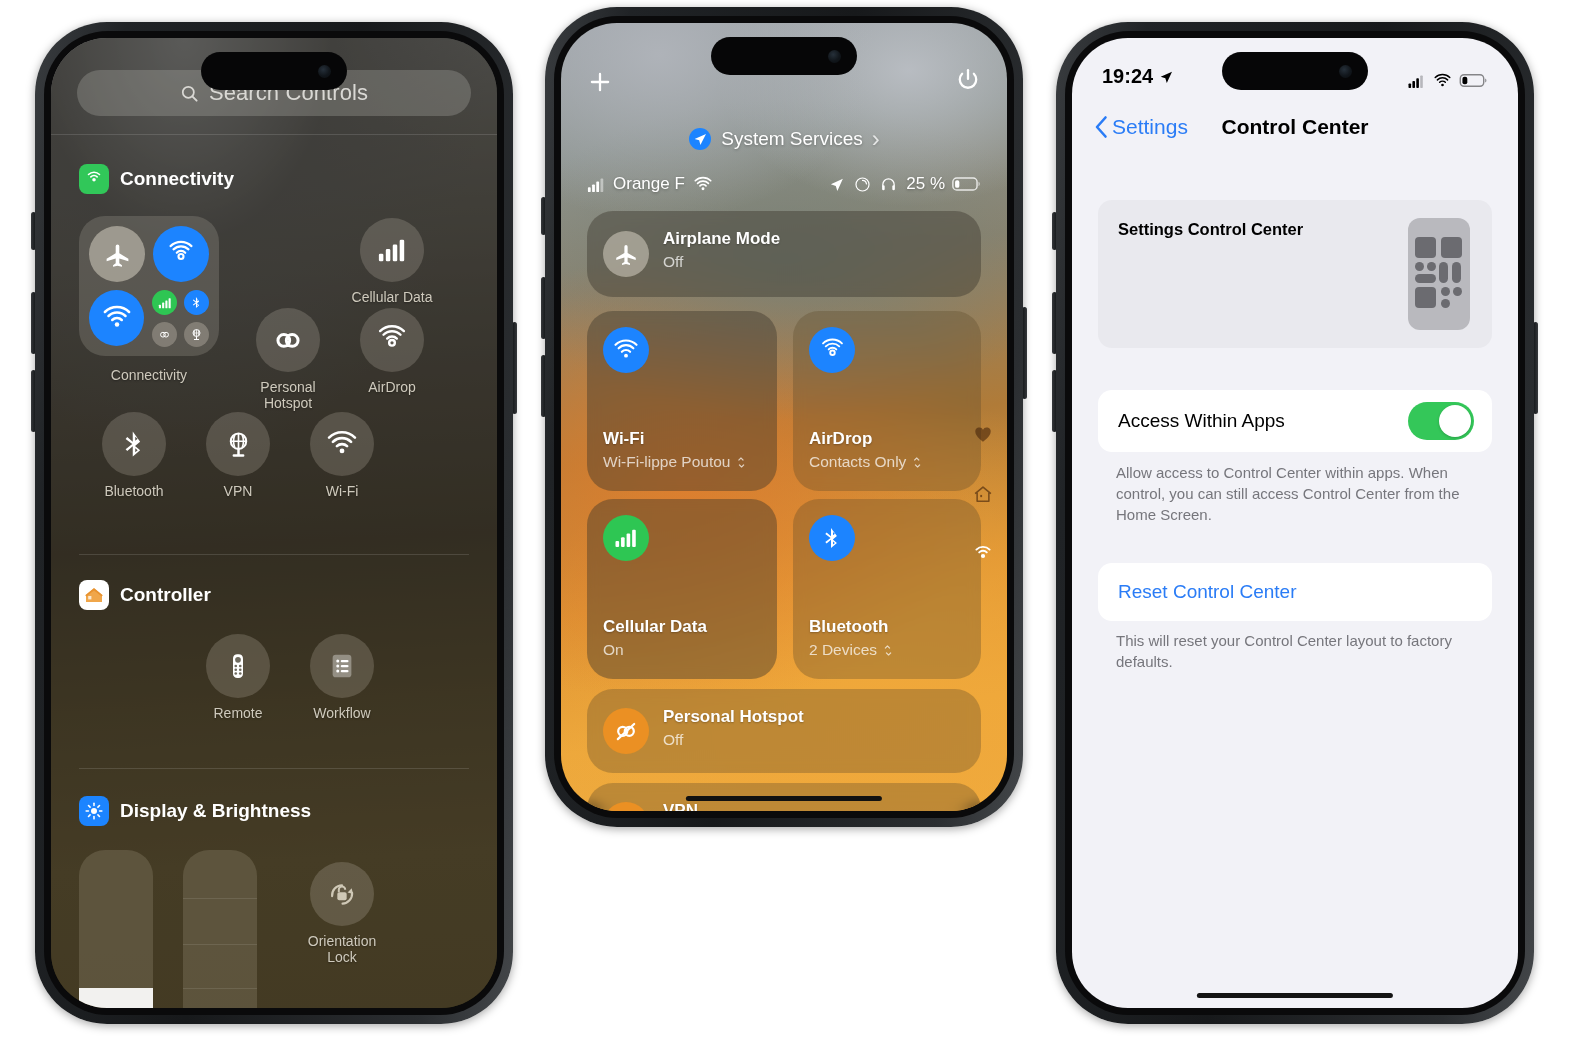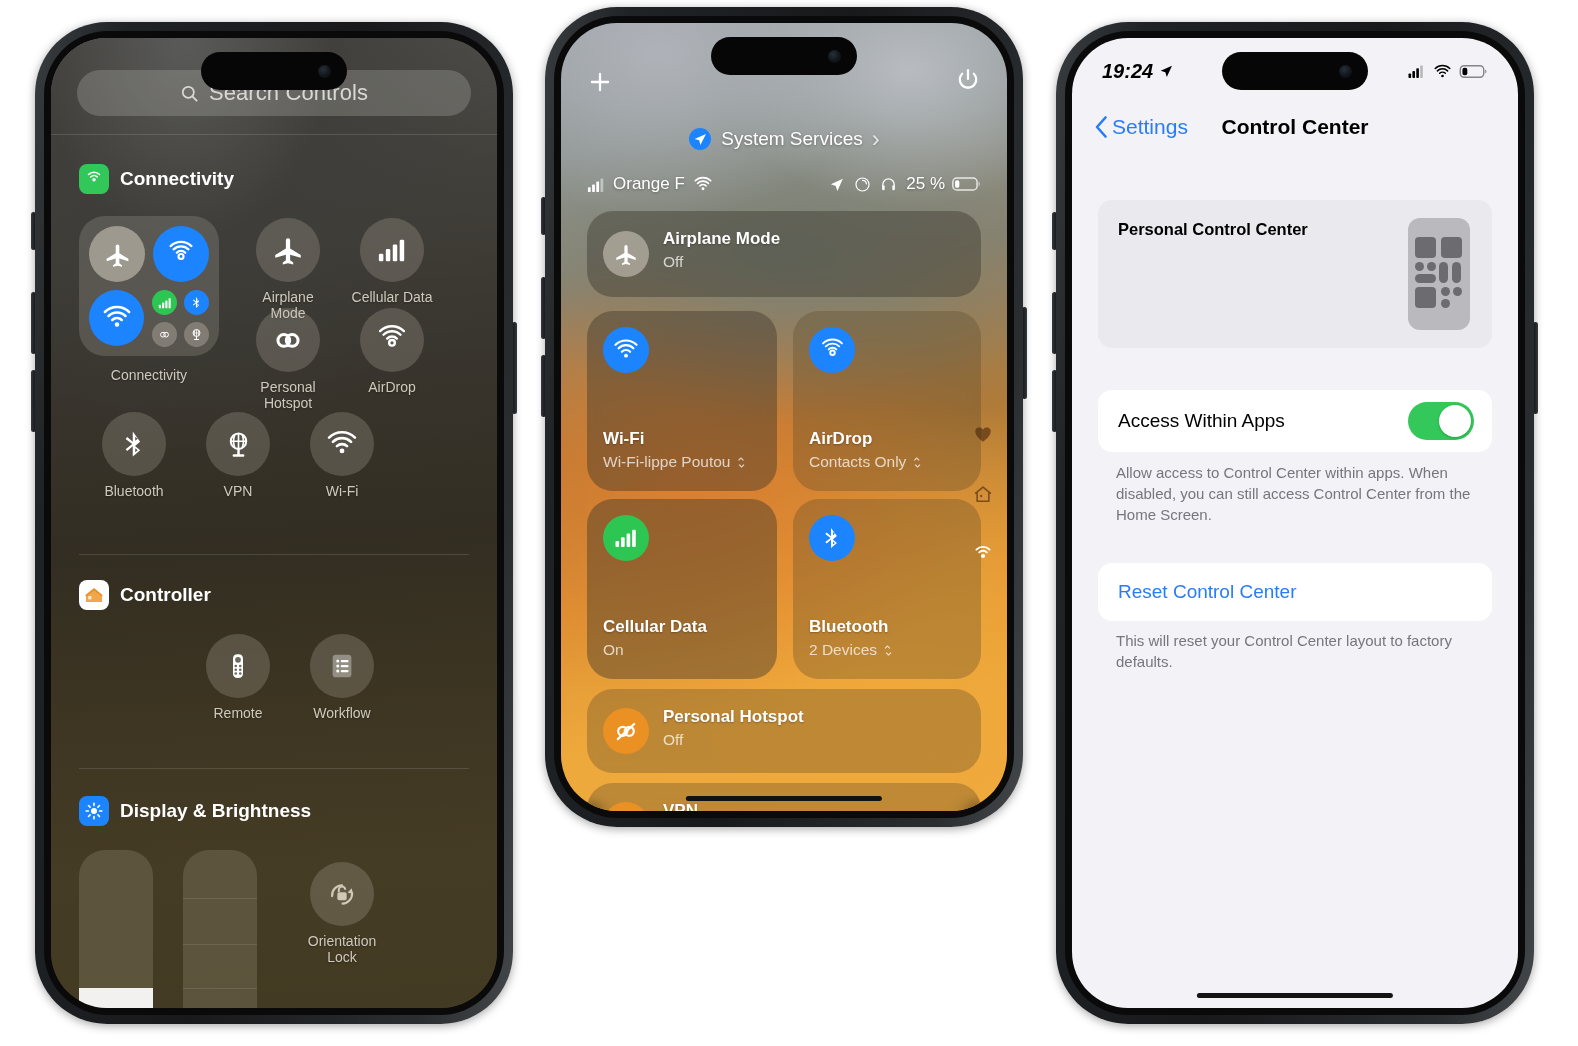--- a/index.html
+++ b/index.html
@@ -145,22 +145,22 @@
   .tile .t-ico { position: absolute; }
   .tile .t-name { position: absolute; color: #fff; font-size: 17px; font-weight: 600; text-shadow: 0 1px 2px rgba(0,0,0,.28); }
   .tile .t-sub  { position: absolute; color: rgba(255,255,255,.72); font-size: 15.5px; display: flex; align-items: center; gap: 5px; }
   .pgdots { position: absolute; right: 12px; display: flex; flex-direction: column; gap: 34px; align-items: center; }
 
   
   #p3 { left: 1056px; top: 22px; width: 478px; height: 1002px; }
   .set-bg { position: absolute; inset: 0; background: #f2f2f7; }
   .statusbar {
     position: absolute; top: 16px; left: 0; right: 0; height: 34px;
-    display: flex; align-items: center; justify-content: space-between;
-    padding: 0 30px; color: #000; font-style: italic;
+    display: flex; align-items: flex-end; justify-content: space-between;
+    padding: 0 30px; color: #000;
   }
   .sb-time { font-size: 20px; font-weight: 700; display: flex; align-items: center; gap: 5px; }
   .sb-right { display: flex; align-items: center; gap: 7px; }
   .navbar {
     position: absolute; top: 62px; left: 0; right: 0; height: 54px;
     display: flex; align-items: center;
   }
   .nav-back { position: absolute; left: 22px; display: flex; align-items: center; gap: 4px; color: #2a7cf6; font-size: 21px; }
   .nav-title { position: absolute; left: 0; right: 0; text-align: center; font-size: 21px; font-weight: 700; color: #000; }
   .card {
@@ -270,28 +270,20 @@
                   </svg>
               </span>
             </span>
           </span>
         </div>
       </div>
       <div class="ctl" style="top:322px;left:28px;width:140px">
         <div class="lbl">Connectivity</div>
       </div>
 
-      <div class="ctl" style="top:180px;left:192px;width:90px">
-        <div class="circ">
-          <svg width="34" height="34" viewBox="0 0 24 24">
-              <path d="M21 15.5 13.5 11V5.2a1.5 1.5 0 0 0-3 0V11L3 15.5v2l7.5-2.2v4l-2.2 1.5v1.4L12 21.3l3.7.9v-1.4L13.5 19.3v-4L21 17.5z" fill="#fff"></path>
-            </svg>
-        </div>
-        <div class="lbl">Airplane<br>Mode</div>
-      </div>
 
       <div class="ctl" style="top:180px;left:296px;width:90px">
         <div class="circ">
           <svg width="30" height="30" viewBox="0 0 16 16">
               <rect x="1" y="10" width="2.4" height="4" rx=".7" fill="#fff"></rect>
               <rect x="4.7" y="7.5" width="2.4" height="6.5" rx=".7" fill="#fff"></rect>
               <rect x="8.4" y="5" width="2.4" height="9" rx=".7" fill="#fff"></rect>
               <rect x="12.1" y="2.5" width="2.4" height="11.5" rx=".7" fill="#fff"></rect>
             </svg>
         </div>
@@ -713,21 +705,21 @@
             <svg width="14" height="24" viewBox="0 0 14 24">
                 <path d="M11.5 2.5 3 12l8.5 9.5" fill="none" stroke="#2a7cf6" stroke-width="2.6" stroke-linecap="round" stroke-linejoin="round"></path>
               </svg>
           </span>
           <span>Settings</span>
         </span>
         <span class="nav-title">Control Center</span>
       </div>
 
       <div class="card grey" style="top:162px;left:26px;right:26px;height:148px">
-        <div class="card-h" style="position:absolute;top:20px;left:20px">Personal Control Center</div>
+        <div class="card-h" style="position:absolute;top:20px;left:20px">Settings Control Center</div>
         <div class="mini-phone" style="top:18px;right:22px;width:62px;height:112px">
           <div class="blk" style="top:19px;left:7px;width:21px;height:21px"></div>
           <div class="blk" style="top:19px;left:33px;width:21px;height:21px"></div>
           <div class="blk" style="top:44px;left:7px;width:9px;height:9px;border-radius:50%"></div>
           <div class="blk" style="top:44px;left:19px;width:9px;height:9px;border-radius:50%"></div>
           <div class="blk" style="top:44px;left:31px;width:9px;height:21px;border-radius:5px"></div>
           <div class="blk" style="top:44px;left:44px;width:9px;height:21px;border-radius:5px"></div>
           <div class="blk" style="top:56px;left:7px;width:21px;height:9px;border-radius:5px"></div>
           <div class="blk" style="top:69px;left:7px;width:21px;height:21px"></div>
           <div class="blk" style="top:69px;left:33px;width:9px;height:9px;border-radius:50%"></div>
@@ -735,21 +727,21 @@
           <div class="blk" style="top:81px;left:33px;width:9px;height:9px;border-radius:50%"></div>
         </div>
       </div>
 
       <div class="card" style="top:352px;left:26px;right:26px;height:62px">
         <span class="rowlabel" style="top:20px;left:20px">Access Within Apps</span>
         <span class="toggle" style="top:12px;right:18px">
           <span class="knob"></span>
         </span>
       </div>
-      <div class="foot-p" style="top:424px;left:44px;right:32px">Allow access to Control Center within apps. When disabled, you can still access Control Center from the Home Screen.</div>
+      <div class="foot-p" style="top:424px;left:44px;right:32px">Allow access to Control Center within apps. When control, you can still access Control Center from the Home Screen.</div>
 
       <div class="card" style="top:525px;left:26px;right:26px;height:58px">
         <span class="bluelink" style="top:18px;left:20px">Reset Control Center</span>
       </div>
       <div class="foot-p" style="top:592px;left:44px;right:32px">This will reset your Control Center layout to factory defaults.</div>
 
       <div class="home-ind light"></div>
       <div class="notch">
           <span class="cam"></span>
         </div>

